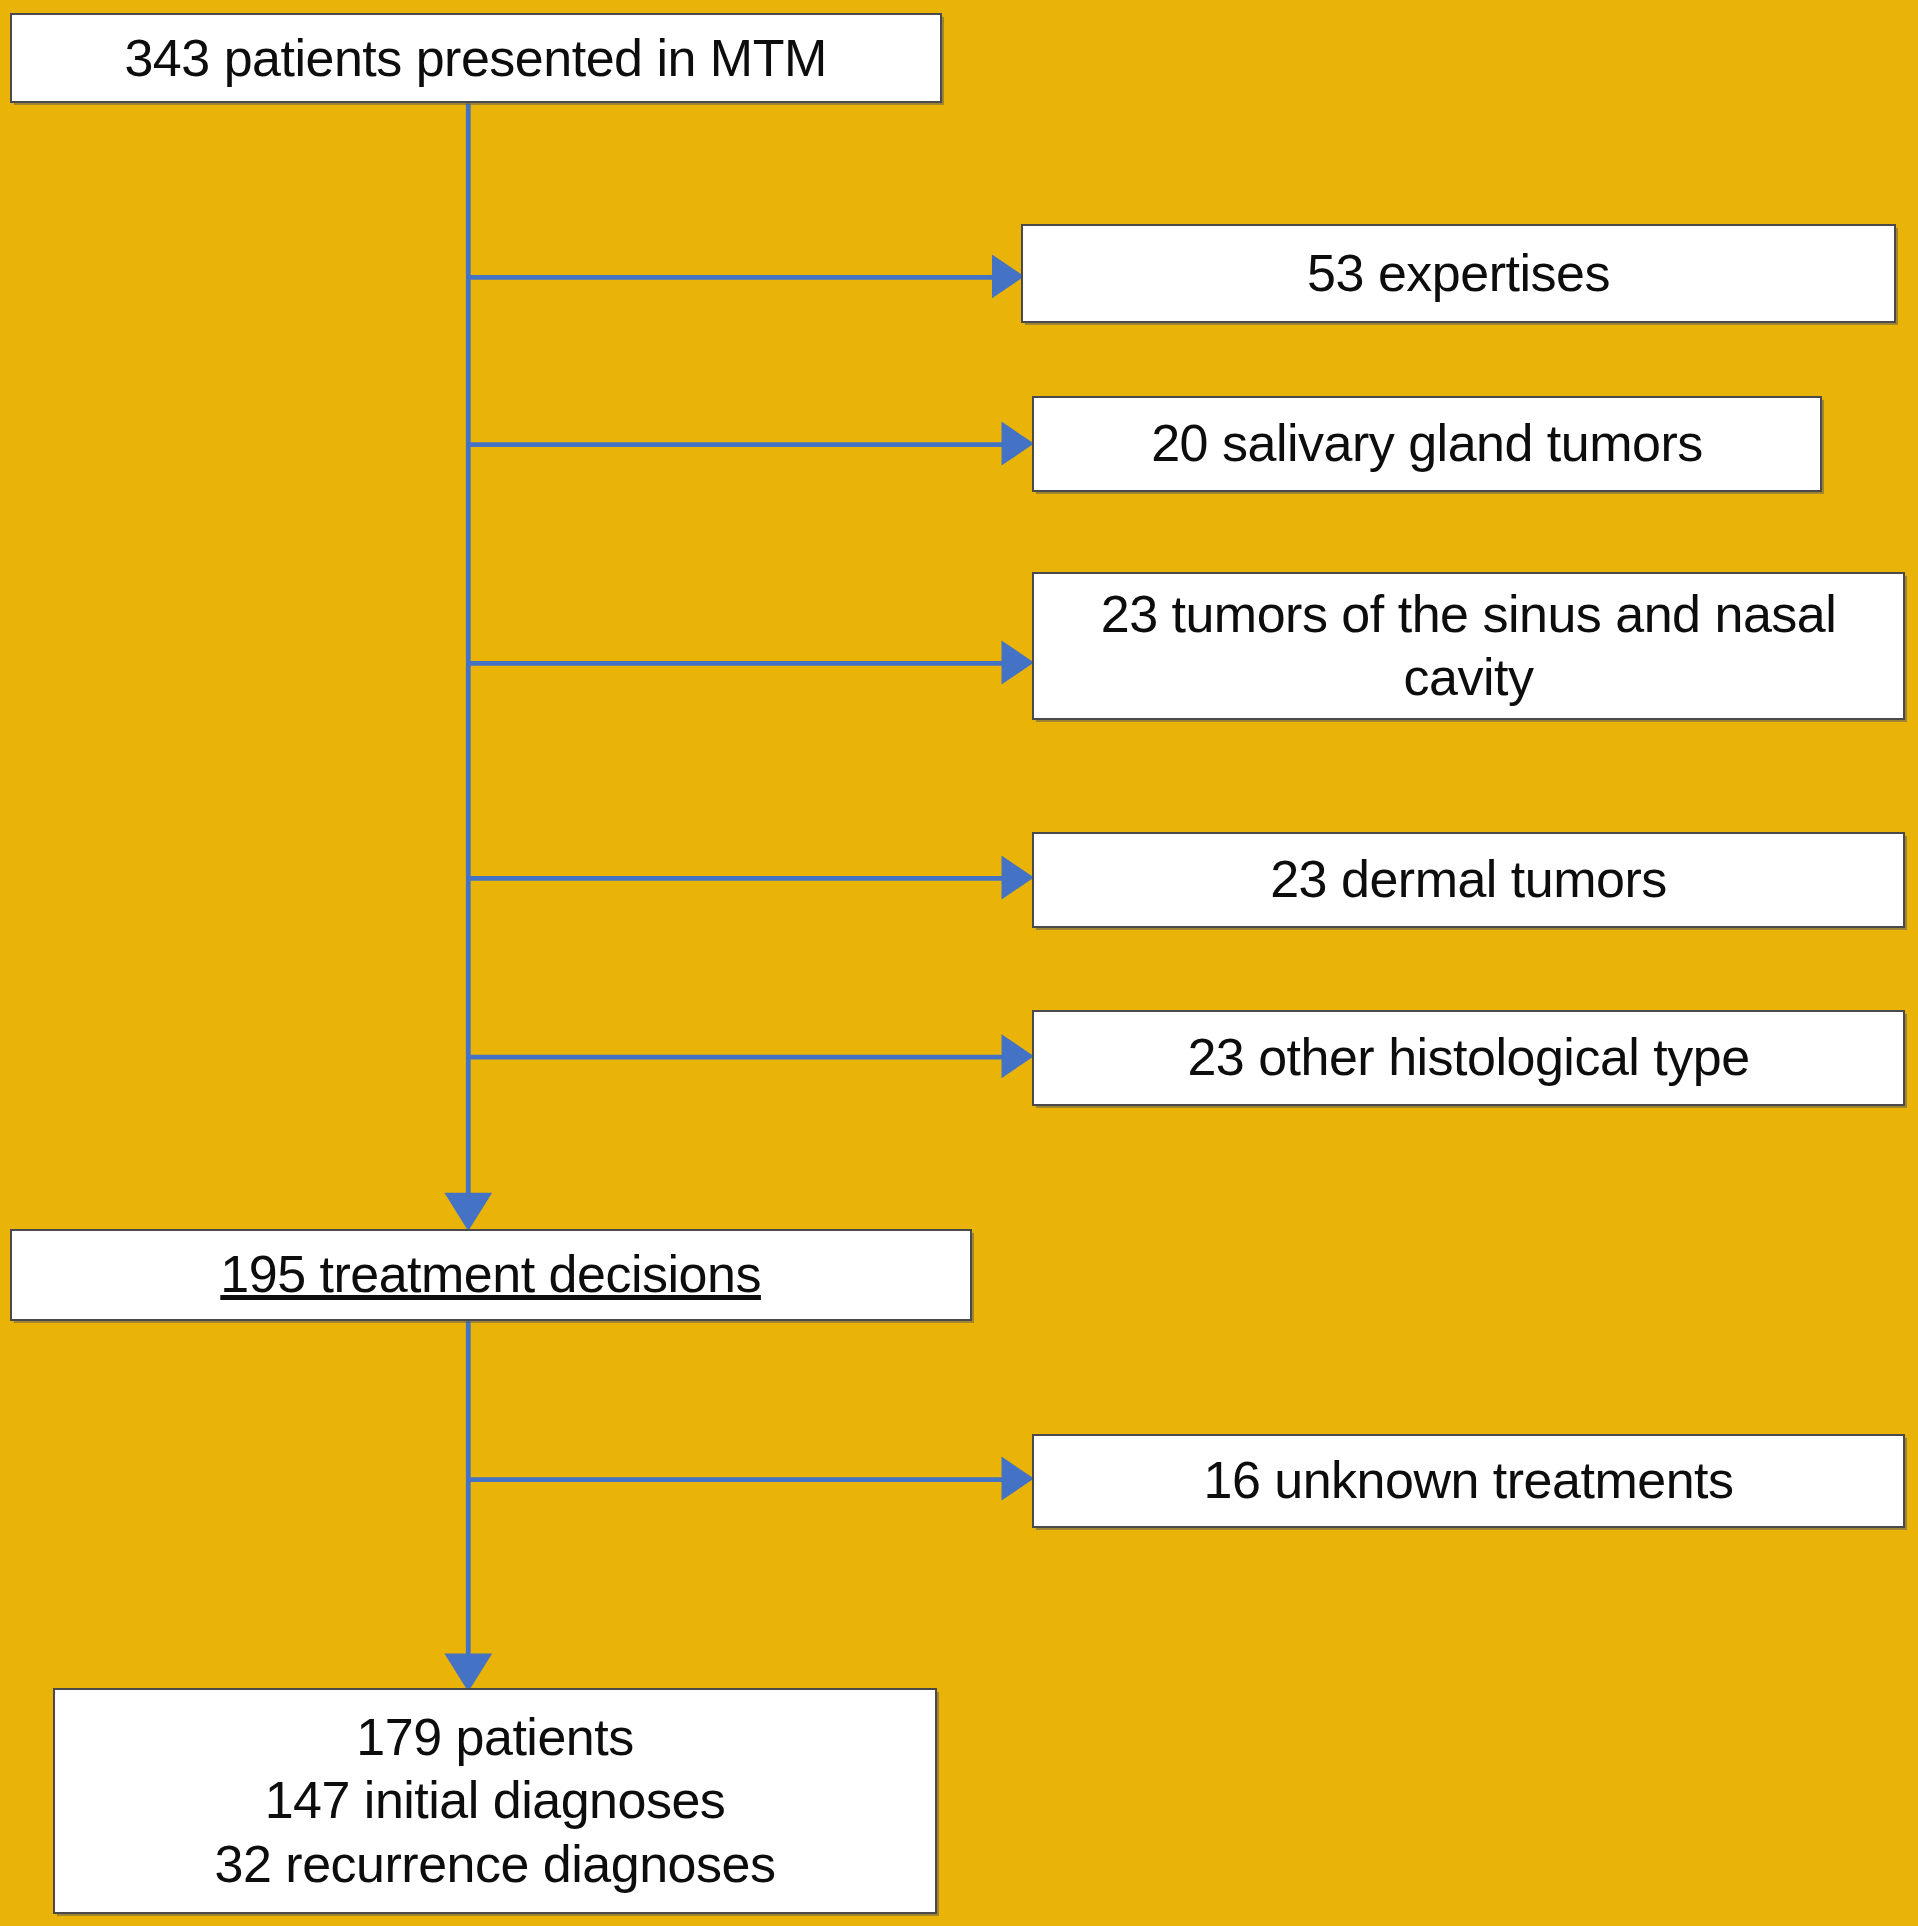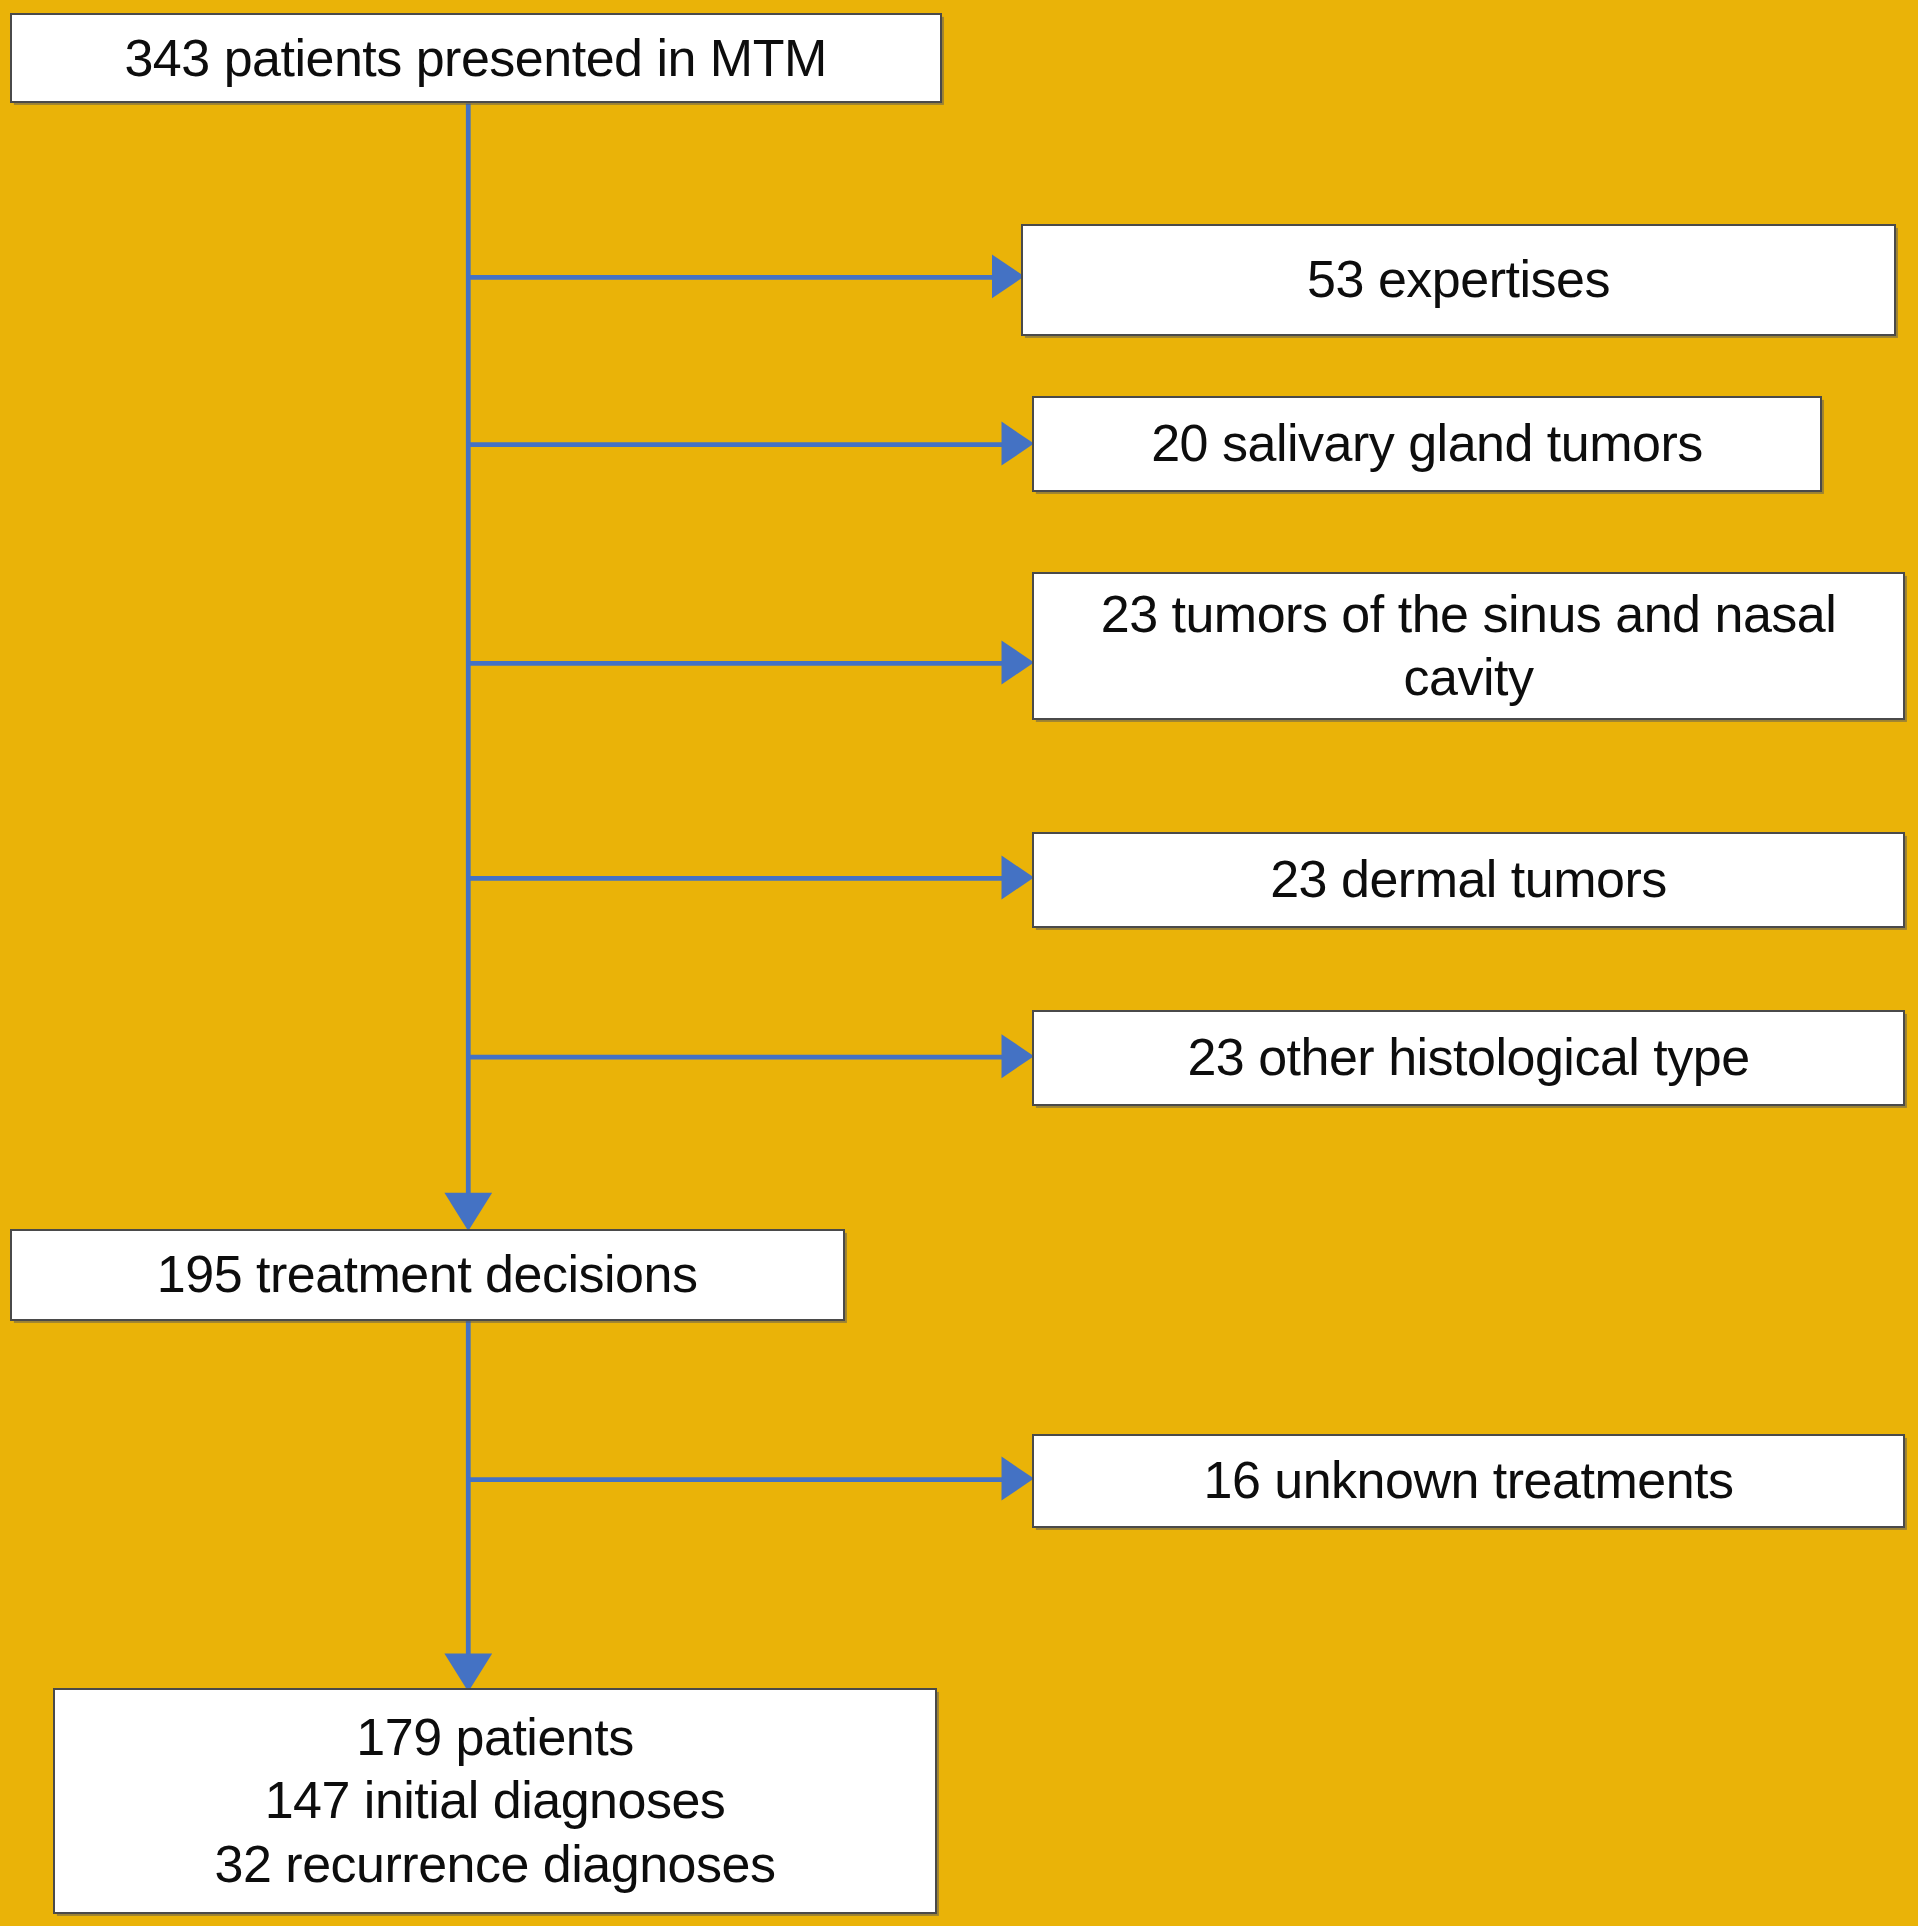--- a/index.html
+++ b/index.html
@@ -86,21 +86,21 @@
     <polygon class="conn-head" points="465,1730 515,1730 490,1770"></polygon>
 
     <path class="conn-line" d="M 490 1548 L 1050 1548"></path>
     <polygon class="conn-head" points="1048,1524 1082,1547 1048,1570"></polygon>
   </svg>
 
   <div class="flow-box" style="left:9.6px; top:13.4px; width:932px; height:90px;">
     <span class="box-text">343 patients presented in MTM</span>
   </div>
 
-  <div class="flow-box" style="left:1021px; top:224px; width:875px; height:112px;">
+  <div class="flow-box" style="left:1021px; top:224px; width:875px; height:99px;">
     <span class="box-text">53 expertises</span>
   </div>
 
   <div class="flow-box" style="left:1032px; top:396px; width:790px; height:96px;">
     <span class="box-text">20 salivary gland tumors</span>
   </div>
 
   <div class="flow-box" style="left:1032px; top:572px; width:873px; height:148px;">
     <span class="box-text">
       <span class="box-line">23 tumors of the sinus and nasal</span>
@@ -109,21 +109,21 @@
   </div>
 
   <div class="flow-box" style="left:1032px; top:832px; width:873px; height:96px;">
     <span class="box-text">23 dermal tumors</span>
   </div>
 
   <div class="flow-box" style="left:1032px; top:1010px; width:873px; height:96px;">
     <span class="box-text">23 other histological type</span>
   </div>
 
-  <div class="flow-box" style="left:9.6px; top:1229px; width:835px; height:92px;">
+  <div class="flow-box" style="left:9.6px; top:1229px; width:962px; height:92px;text-decoration:underline;">
     <span class="box-text">195 treatment decisions</span>
   </div>
 
   <div class="flow-box" style="left:1032px; top:1434px; width:873px; height:94px;">
     <span class="box-text">16 unknown treatments</span>
   </div>
 
   <div class="flow-box" style="left:53px; top:1688px; width:884px; height:226px;">
     <span class="box-text">
       <span class="box-line">179 patients</span>

